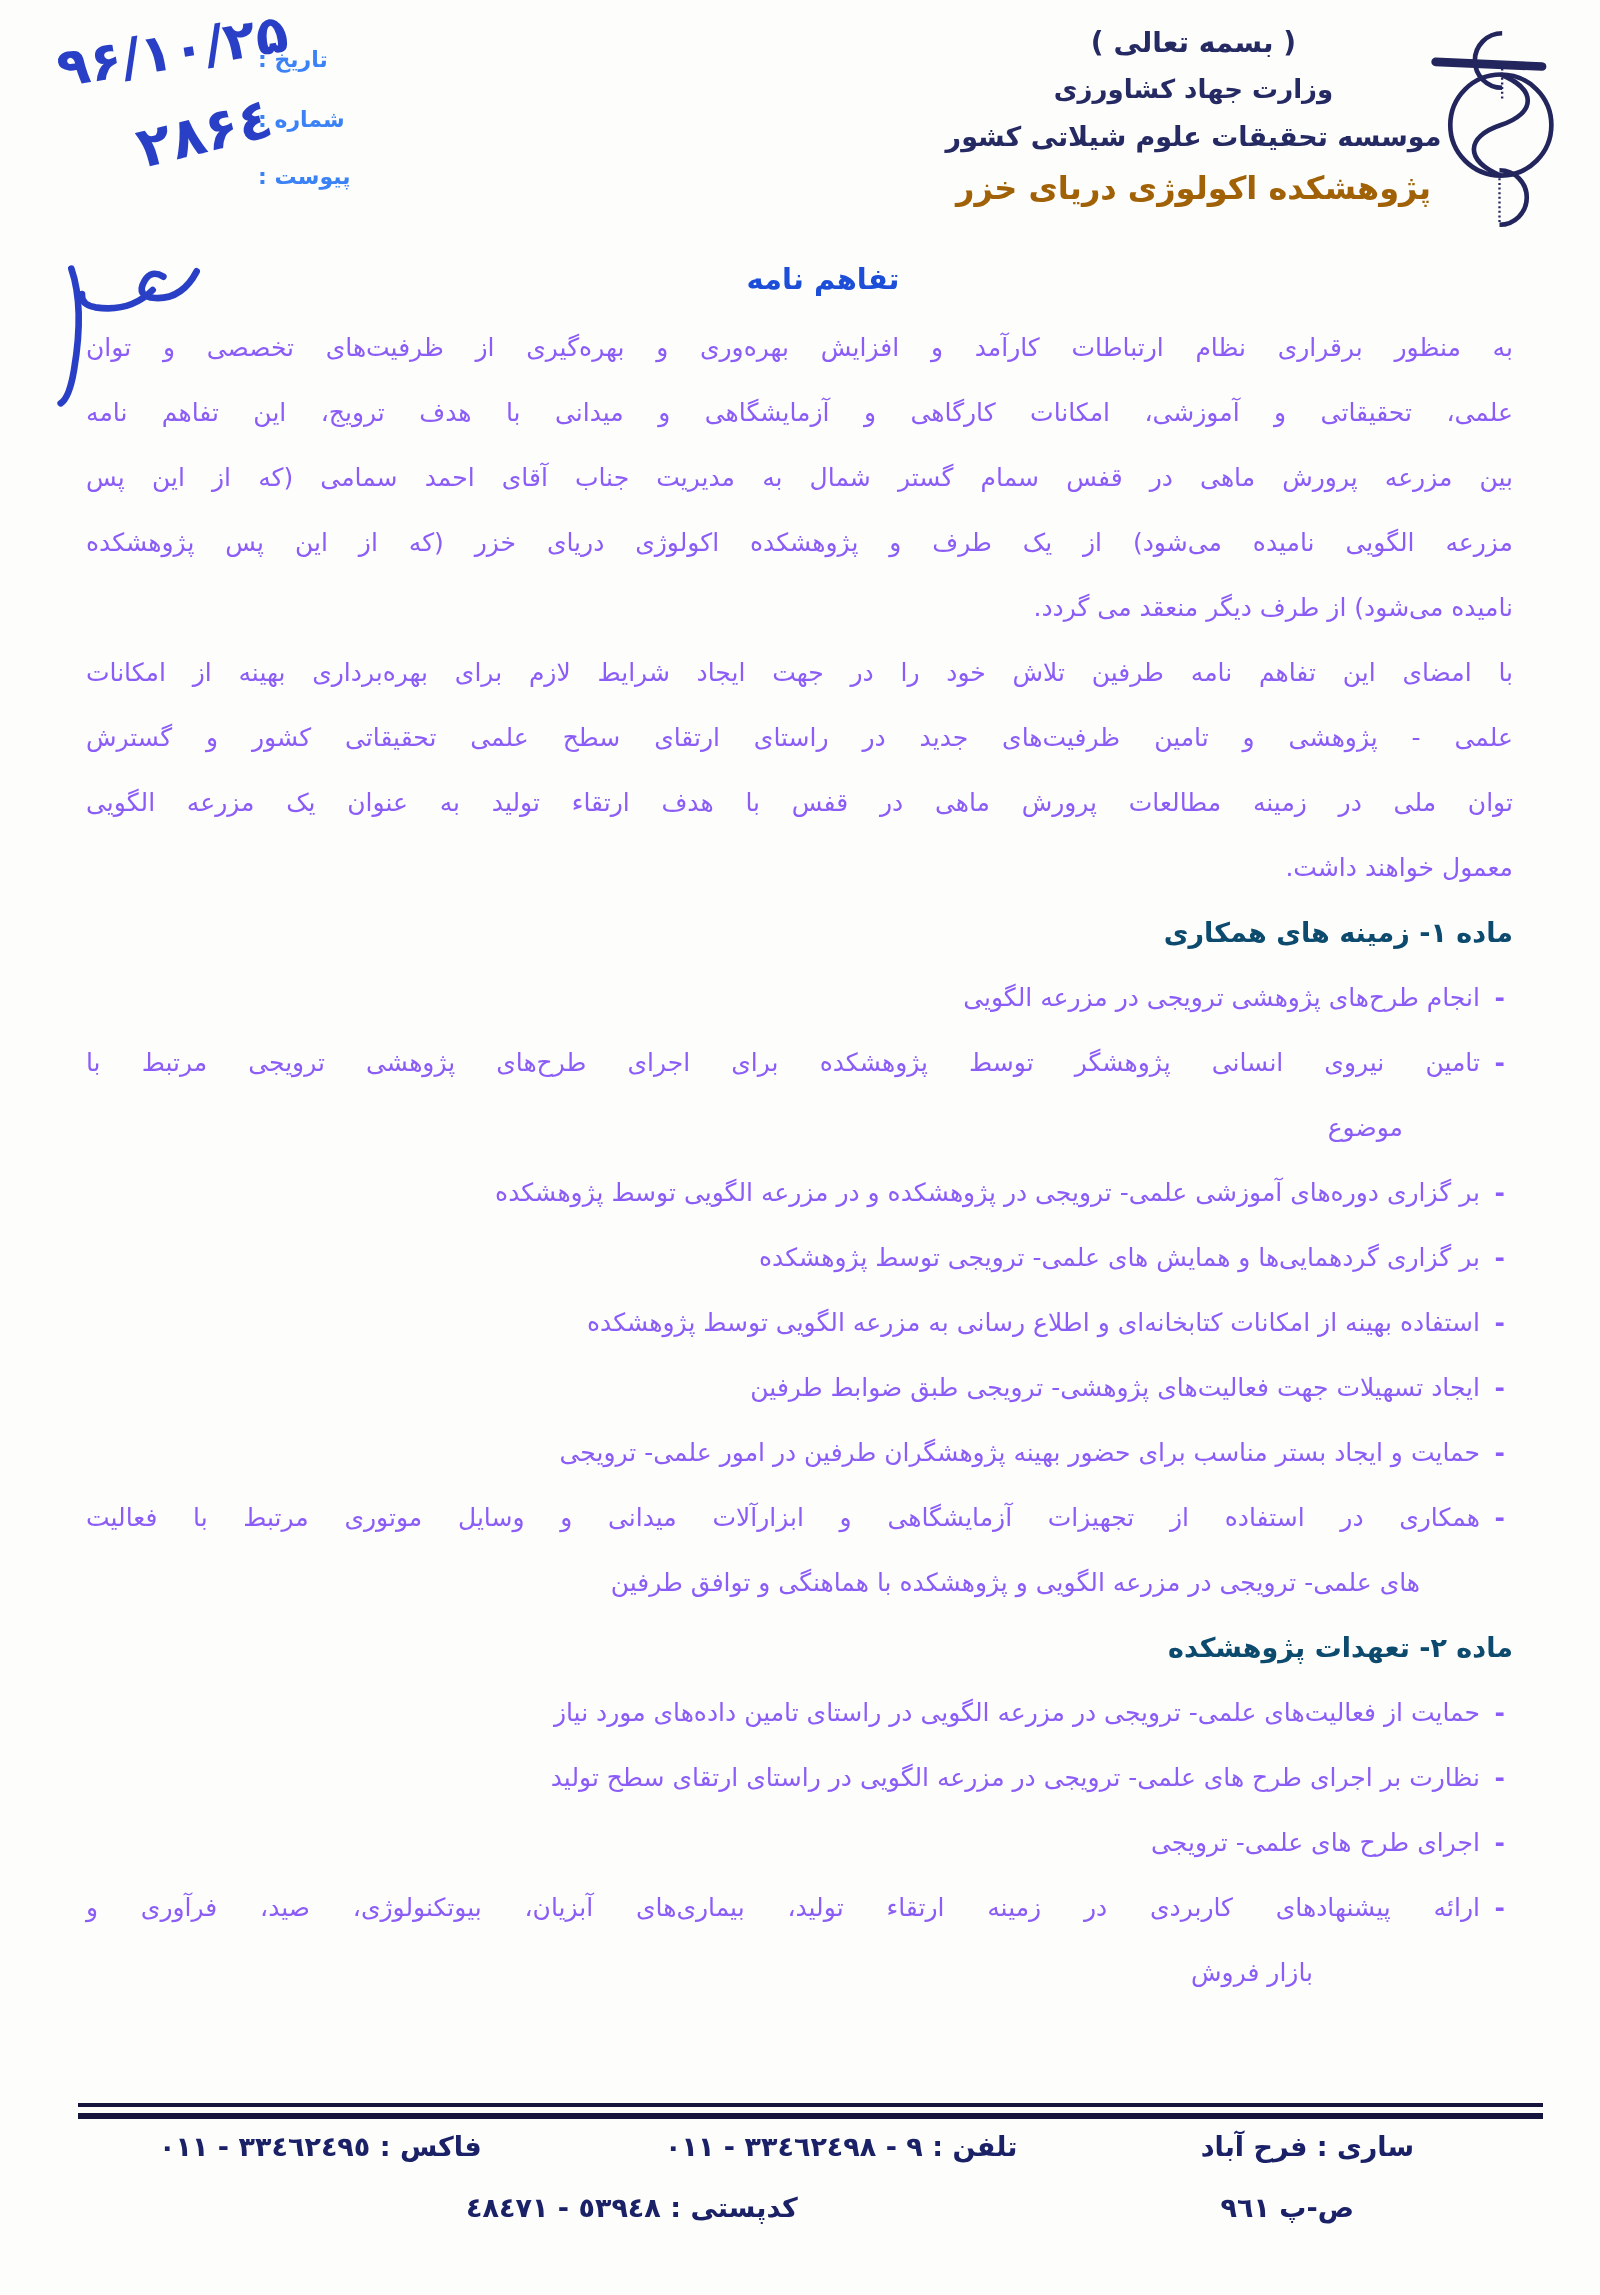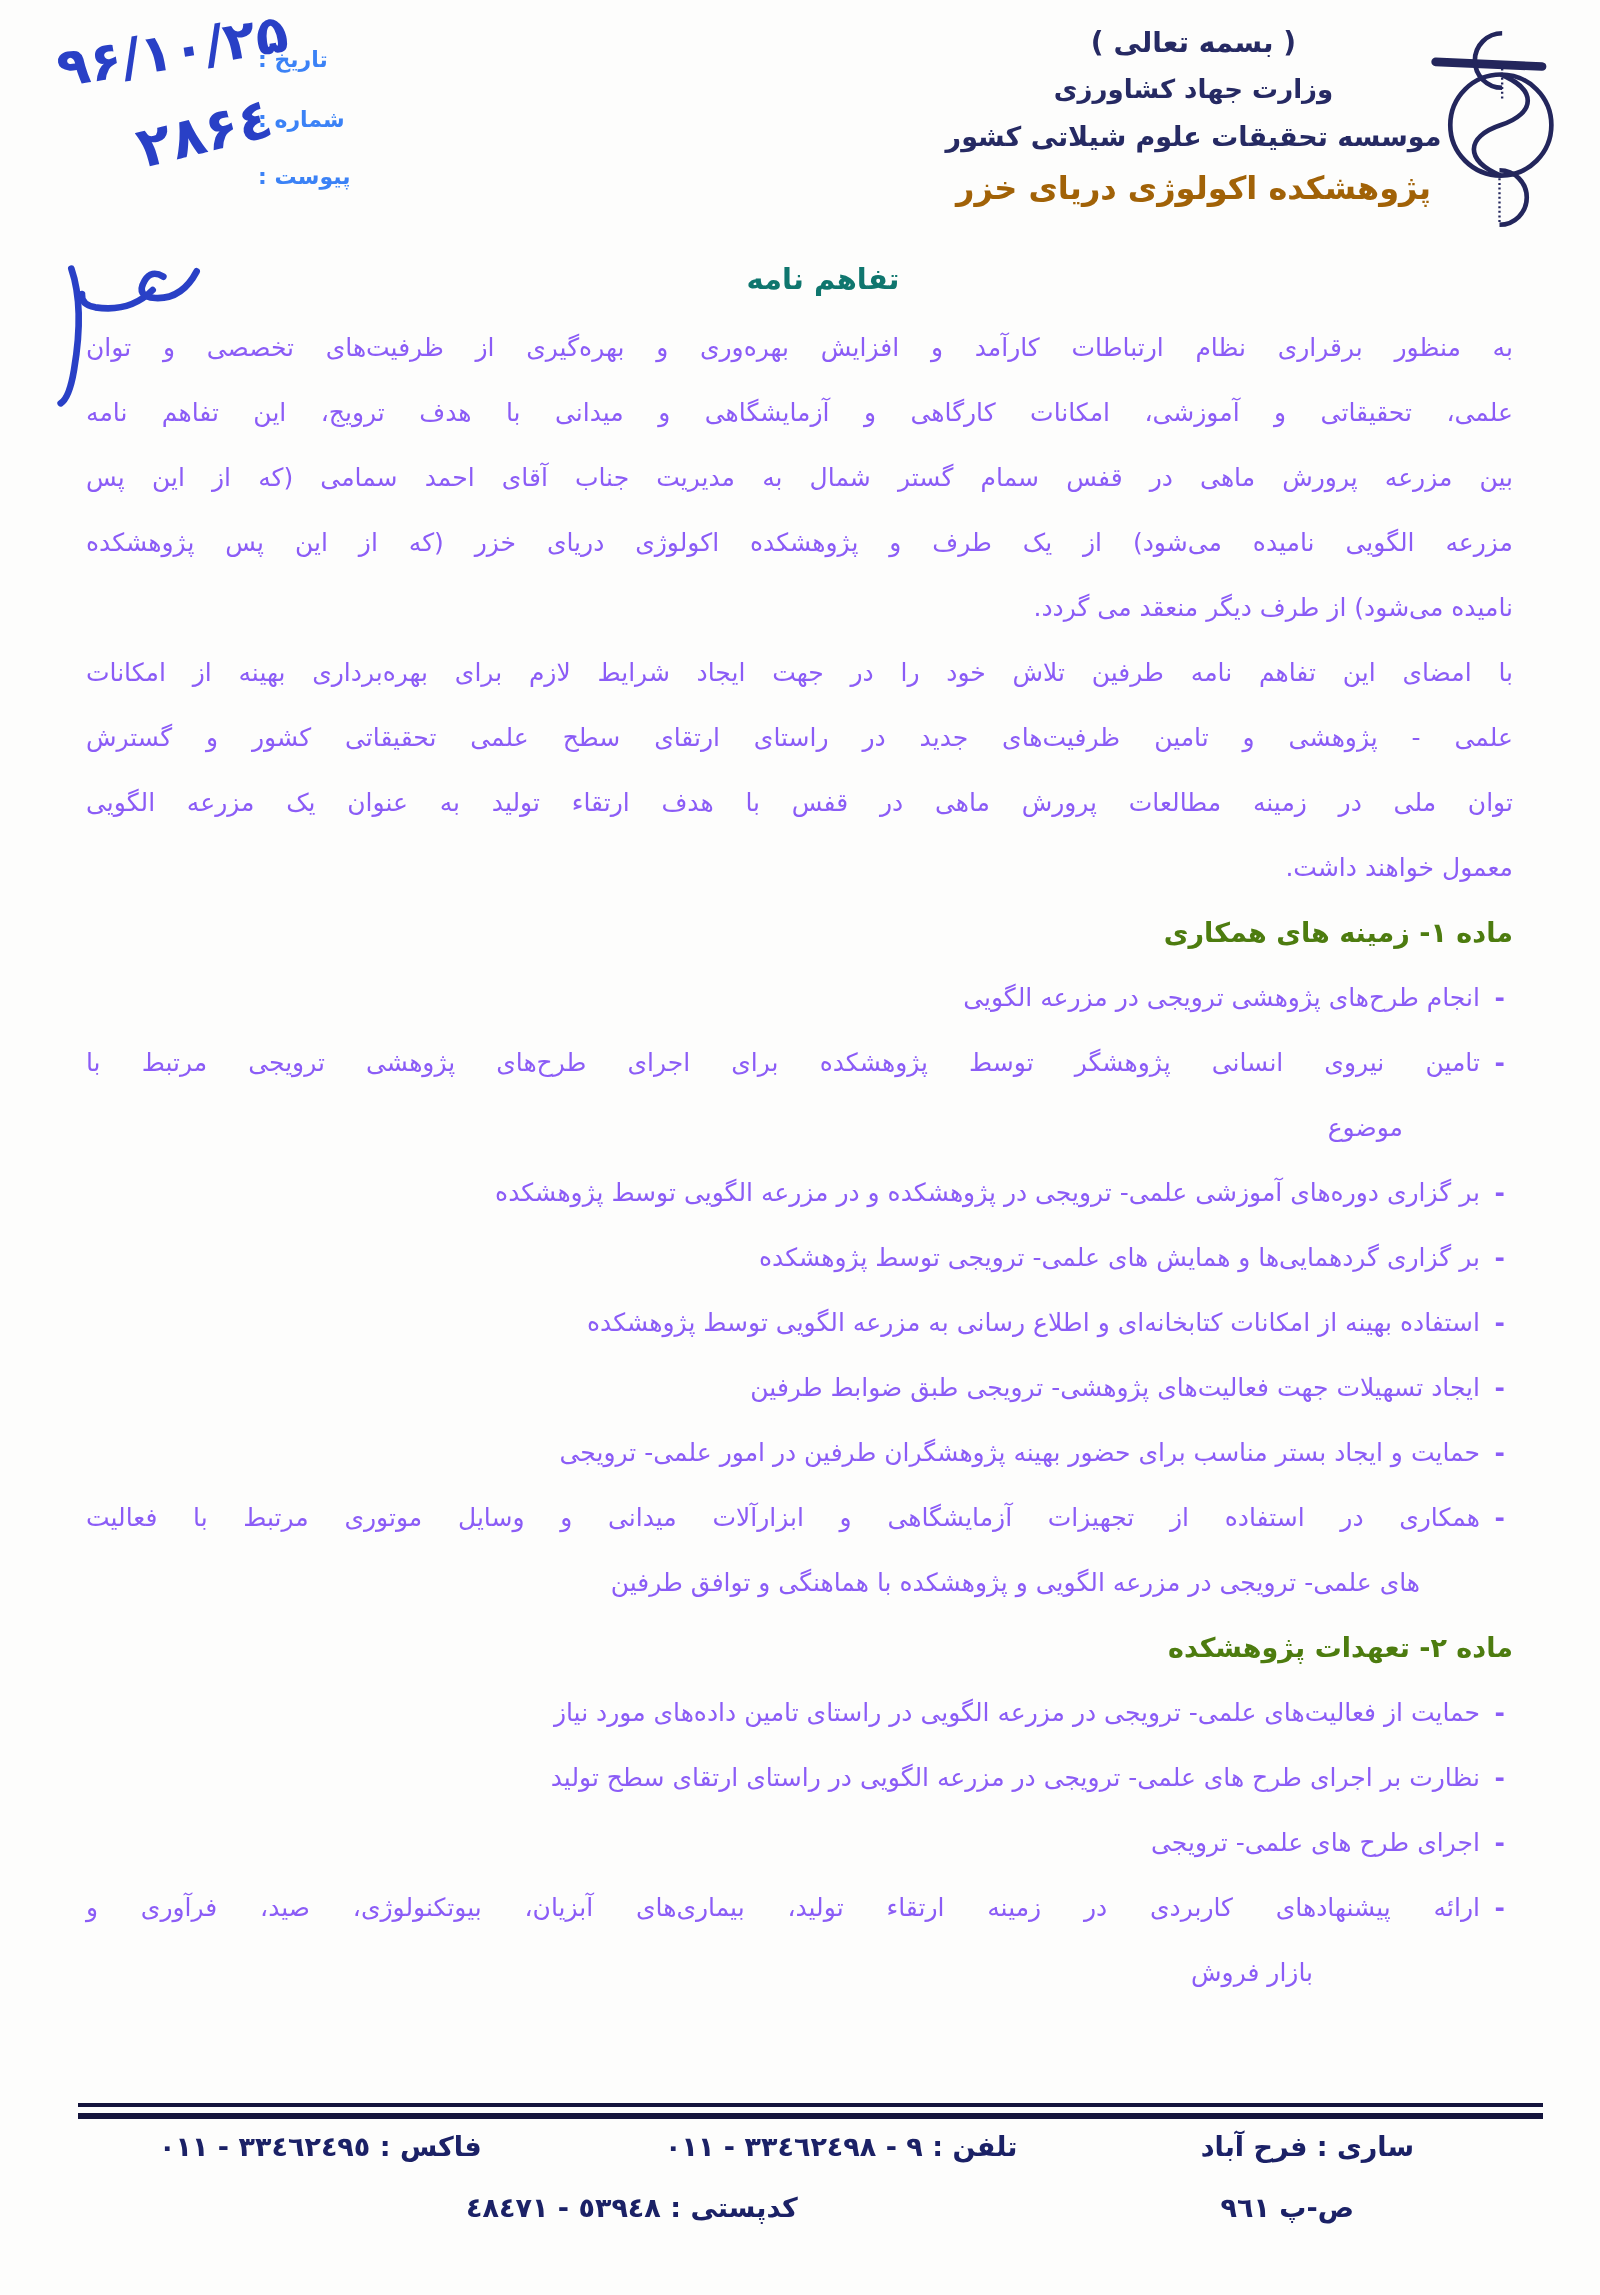--- a/index.html
+++ b/index.html
@@ -50,37 +50,37 @@
   .lh-4{font-size:32px;height:56px;line-height:56px;color:#a16207;}
   #logo{position:absolute;left:1430px;top:25px;}
   
   .doc-title{
     position:absolute;
     top:262px;left:0;right:0;
     padding-left:47px;
     text-align:center;
     font-weight:bold;
     font-size:29px;
-    color:#0f766e;
+    color:#1d4ed8;
   }
   
   .body-block{
     position:absolute;
     top:315px;left:87px;right:87px;
   }
   .row{
     height:65px;
     line-height:65px;
     font-size:25px;
     text-align:right;
     white-space:nowrap;
     color:#8b5cf6;
   }
   .row.jf{text-align:justify;text-align-last:justify;}
-  .row.head{font-weight:bold;font-size:27px;color:#4d7c0f;}
+  .row.head{font-weight:bold;font-size:27px;color:#0c4a6e;}
   .row.bullet{padding-right:8px;}
   .dash{display:inline-block;margin-left:14.7px;font-weight:bold;}
   .row.c1{padding-right:110px;}
   .row.c2{padding-right:93px;}
   .row.c3{padding-right:200px;}
   
   .footer-rule{
     position:absolute;
     left:79px;right:57px;top:2103px;
     height:6px;

